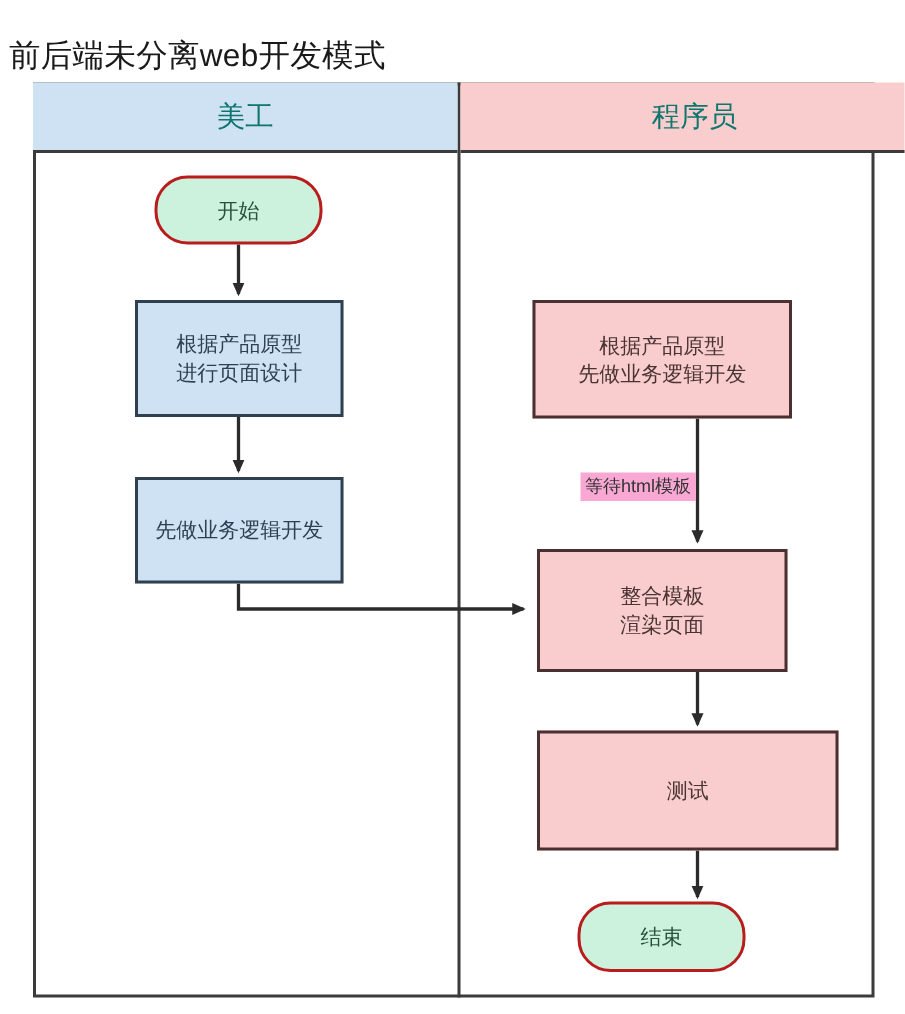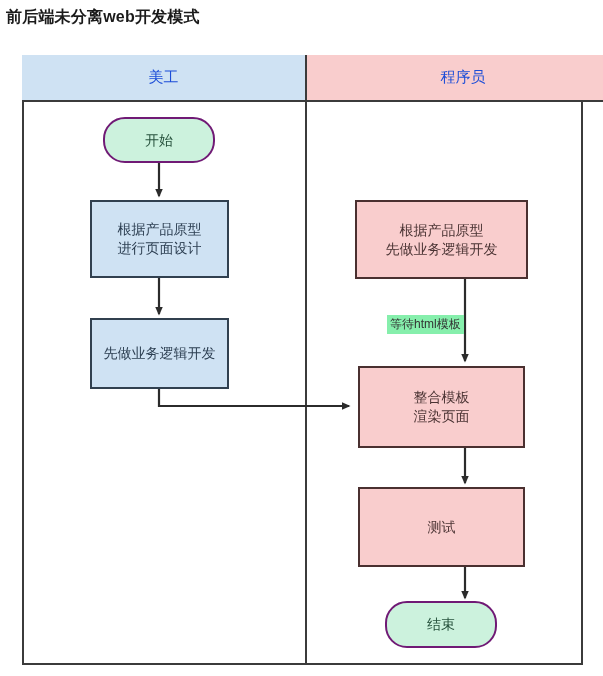--- a/index.html
+++ b/index.html
@@ -11,23 +11,23 @@
     width: 603px;
     height: 676px;
     position: relative;
     font-family: "Liberation Sans", "DejaVu Sans", sans-serif;
     overflow: hidden;
   }
 
   #page-title {
     position: absolute;
     left: 6px;
-    top: 7px;
-    font-size: 16px;
-    font-weight: bold;
+    top: 23px;
+    font-size: 21px;
+    font-weight: normal;
     color: #1a1a1a;
     letter-spacing: 0.2px;
     white-space: nowrap;
   }
 
   
   #diagram {
     position: absolute;
     left: 22px;
     top: 55px;
@@ -52,22 +52,22 @@
   }
   .lane-header {
     position: absolute;
     top: 0;
     height: 47px;
     box-sizing: border-box;
     border-bottom: 2px solid #3b3b3b;
     display: flex;
     align-items: center;
     justify-content: center;
-    font-size: 15px;
-    color: #1d4ed8;
+    font-size: 19px;
+    color: #0f766e;
   }
   .lane-header.left {
     left: 0;
     width: 283px;
     background: #cfe2f3;
   }
   .lane-header.right {
     left: 285px;
     width: 312px;
     background: #f9cdcd;
@@ -80,21 +80,21 @@
     display: flex;
     align-items: center;
     justify-content: center;
     text-align: center;
     line-height: 1.35;
     font-size: 14px;
     white-space: pre-line;
   }
   .node.terminal {
     background: #ccf2dd;
-    border: 2px solid #701a75;
+    border: 2px solid #b91c1c;
     border-radius: 22px;
     color: #26513c;
   }
   .node.blue {
     background: #cfe2f3;
     border: 2px solid #31404f;
     color: #2d3f52;
   }
   .node.pink {
     background: #f9cdcd;
@@ -107,21 +107,21 @@
     position: absolute;
     left: 0; top: 0;
     width: 561px;
     height: 610px;
     pointer-events: none;
   }
   .edge-label {
     position: absolute;
     font-size: 12px;
     color: #333;
-    background: #86efac;
+    background: #f9a8d4;
     padding: 1px 3px;
     white-space: nowrap;
   }
 </style>
 </head>
 <body>
 
 <div id="page-title">前后端未分离web开发模式</div>
 
 <div id="diagram">
@@ -162,17 +162,17 @@
 进行页面设计</div>
 
   <div class="node blue" style="left:68px; top:263px; width:139px; height:71px;">先做业务逻辑开发</div>
 
   <div class="node pink" style="left:333px; top:145px; width:173px; height:79px;">根据产品原型
 先做业务逻辑开发</div>
 
   <div class="node pink" style="left:336px; top:311px; width:167px; height:82px;">整合模板
 渲染页面</div>
 
-  <div class="node pink" style="left:336px; top:432px; width:167px; height:80px;">测试</div>
+  <div class="node pink" style="left:336px; top:432px; width:201px; height:80px;">测试</div>
 
   <div class="node terminal" style="left:363px; top:546px; width:112px; height:47px;">结束</div>
 
 </div>
 
 </body></html>

